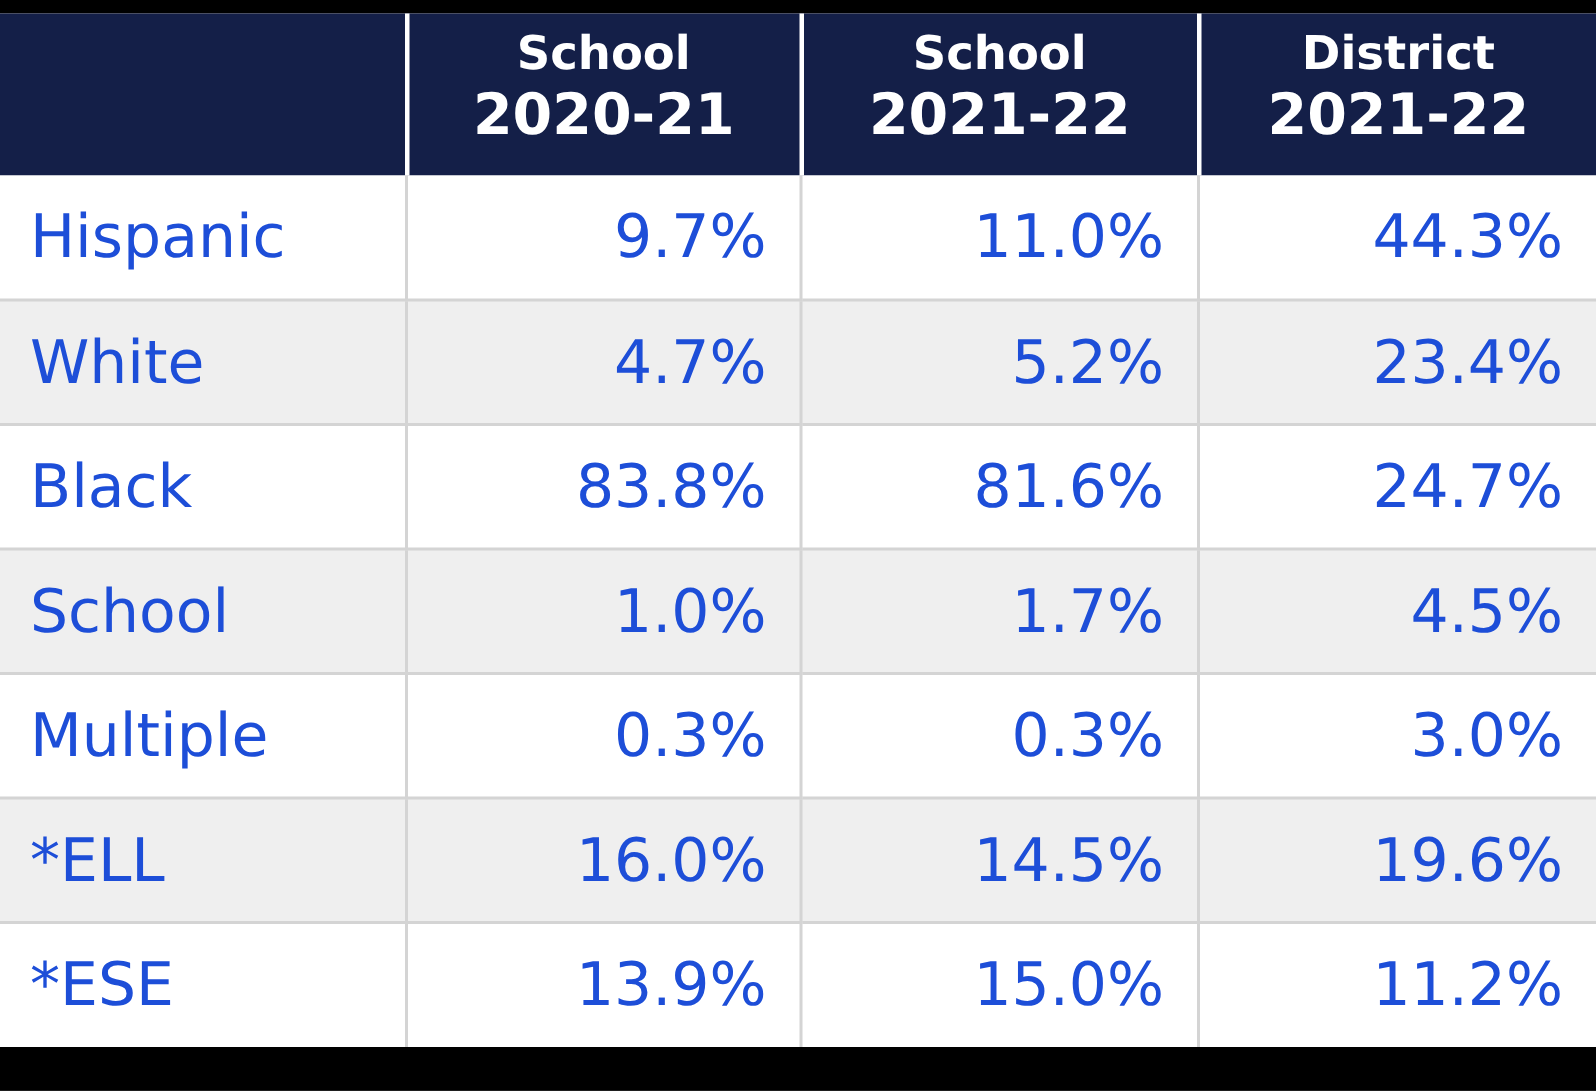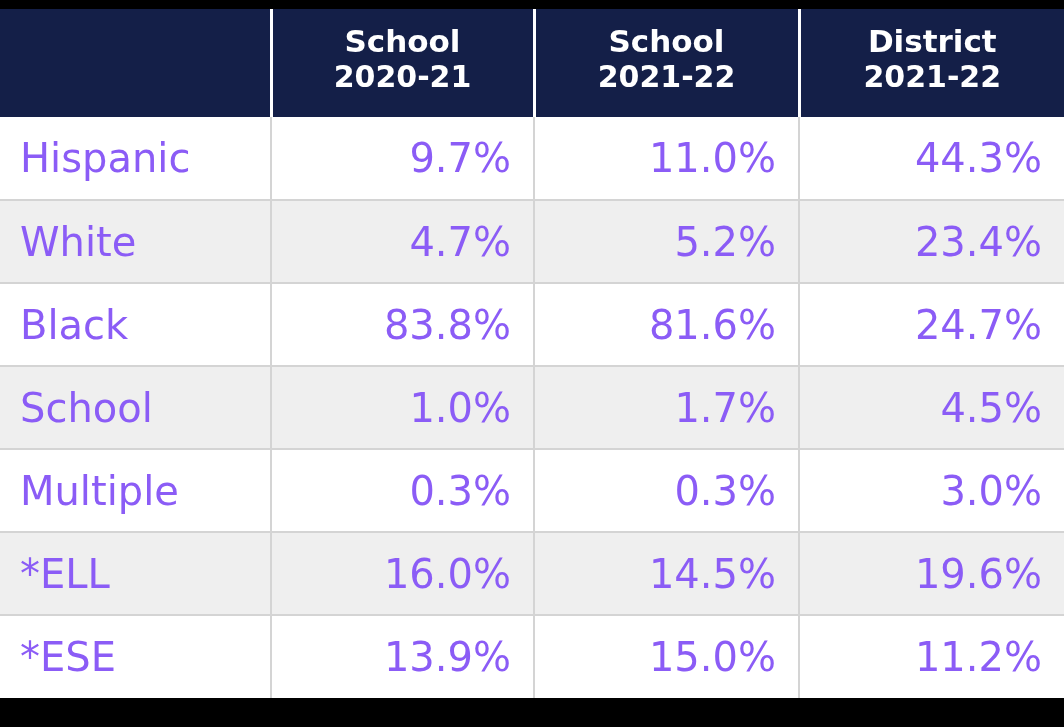--- a/index.html
+++ b/index.html
@@ -56,31 +56,31 @@
   .th-line1 {
     display: block;
     font-size: 31px;
     font-weight: bold;
     line-height: 1.08;
     text-align: center;
     letter-spacing: 0px;
   }
   .th-line2 {
     display: block;
-    font-size: 30px;
+    font-size: 38px;
     font-weight: bold;
     line-height: 1.2;
     text-align: center;
     letter-spacing: 0px;
   }
   tbody td {
     height: 83px;
     box-sizing: border-box;
     font-size: 40px;
-    color: #8b5cf6;
+    color: #1d4ed8;
     border-bottom: 2px solid #d4d4d4;
     border-right: 2px solid #d4d4d4;
     padding: 0 18px;
     vertical-align: middle;
   }
   tbody td:last-child {
     border-right: none;
   }
   tbody tr:last-child td {
     border-bottom: none;

